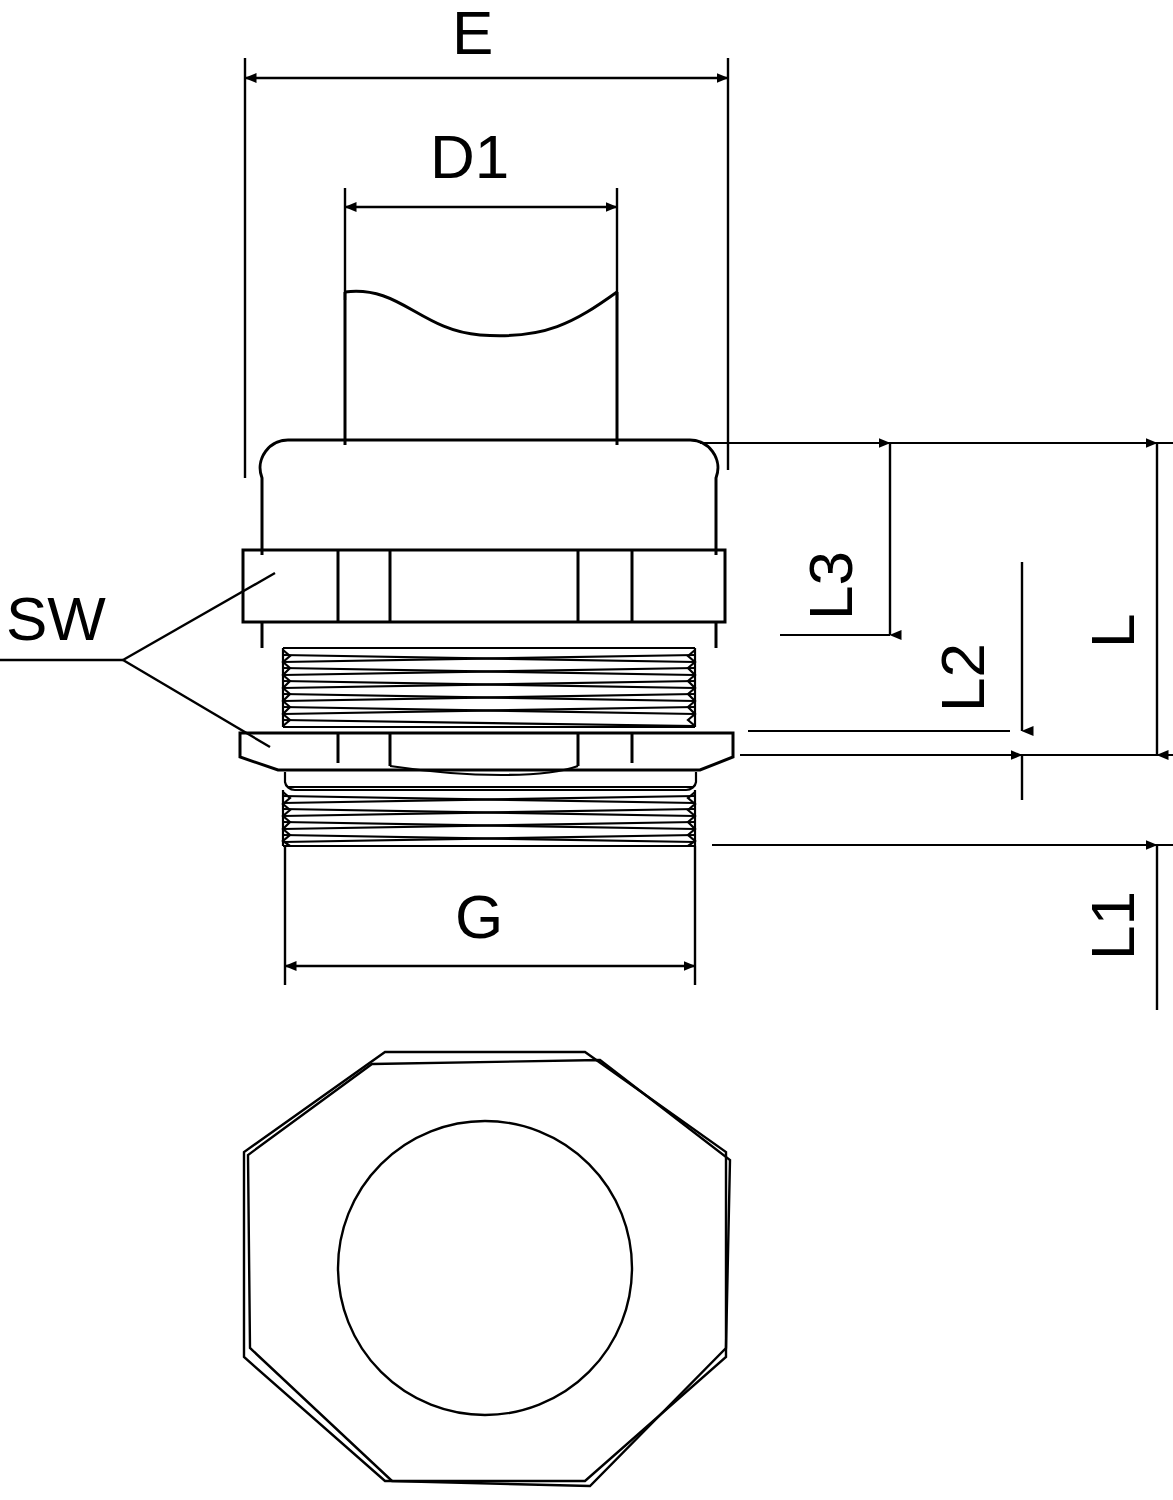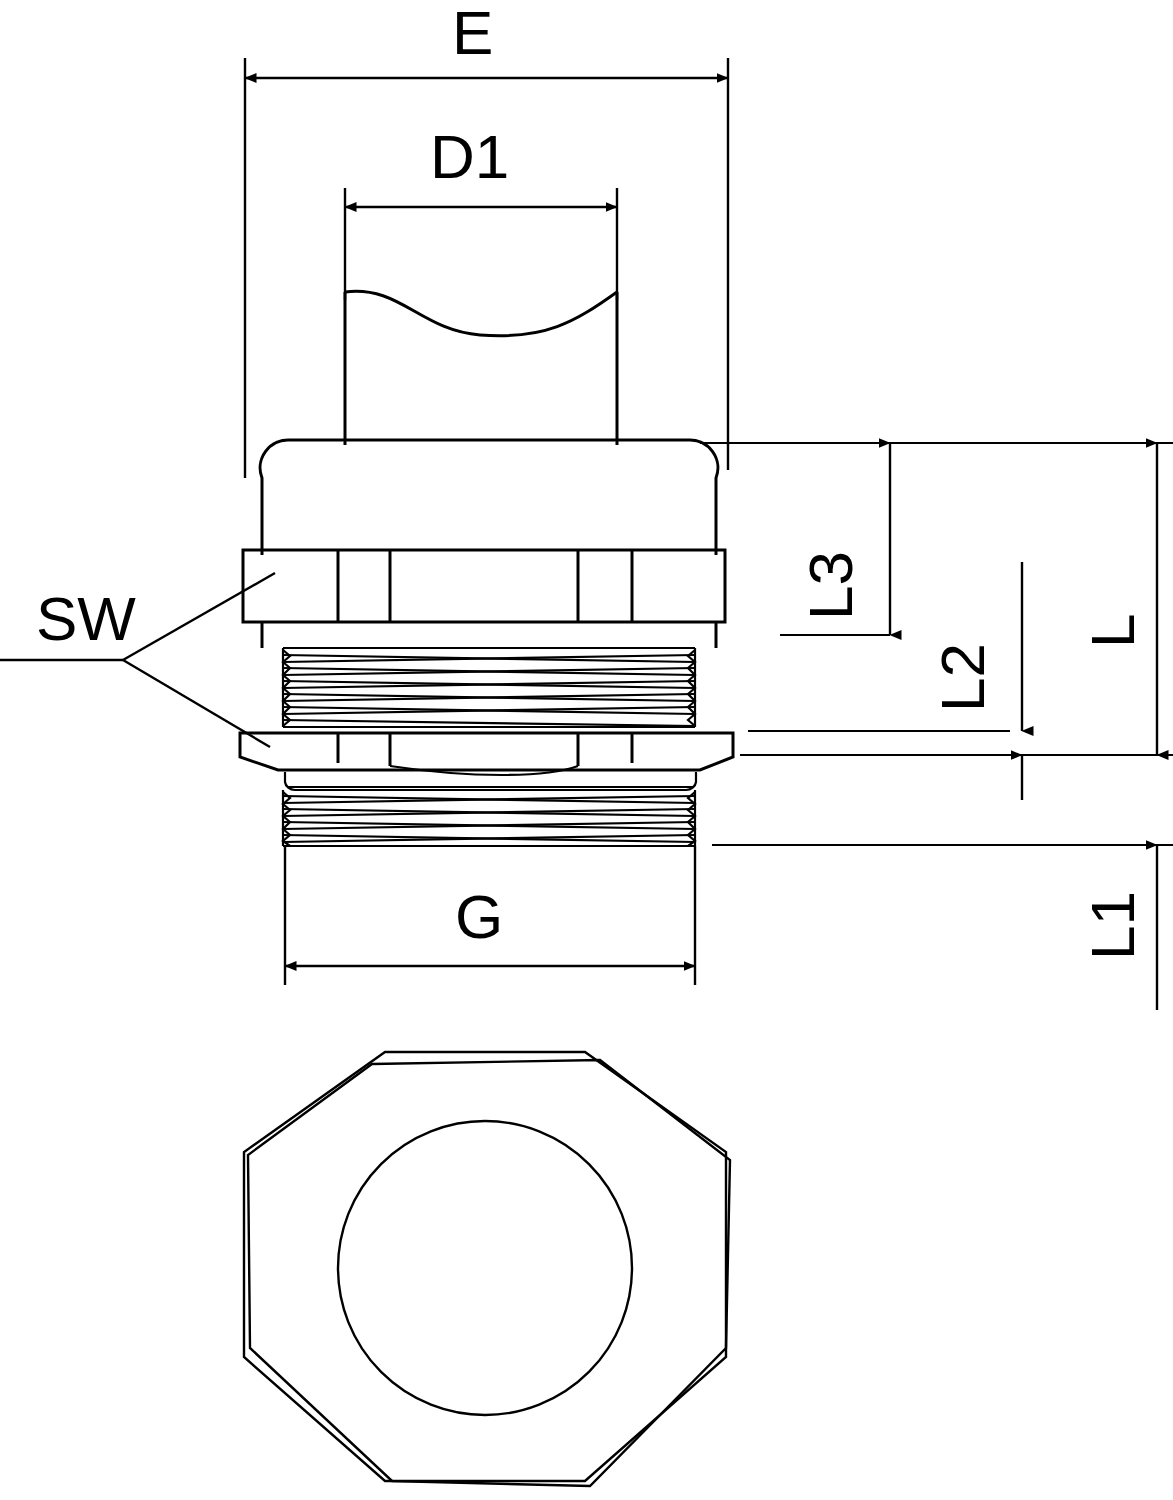--- a/index.html
+++ b/index.html
@@ -171,21 +171,21 @@
         <circle cx="485" cy="1268" r="147"></circle>
       </g>
 
     </g>
   </svg>
 
   <div class="lbl" style="left:452px;top:2px;font-size:62px;">E</div>
 
   <div class="lbl" style="left:430px;top:126px;font-size:62px;">D1</div>
 
-  <div class="lbl" style="left:6px;top:588px;font-size:62px;margin-left:30px;">SW</div>
+  <div class="lbl" style="left:6px;top:588px;font-size:62px;">SW</div>
 
   <div class="lbl" style="left:455px;top:886px;font-size:62px;">G</div>
 
   <div class="lbl rot" style="left:800px;top:620px;font-size:62px;">L3</div>
 
   <div class="lbl rot" style="left:932px;top:712px;font-size:62px;">L2</div>
 
   <div class="lbl rot" style="left:1082px;top:648px;font-size:62px;">L</div>
 
   <div class="lbl rot" style="left:1082px;top:960px;font-size:62px;">L1</div>

